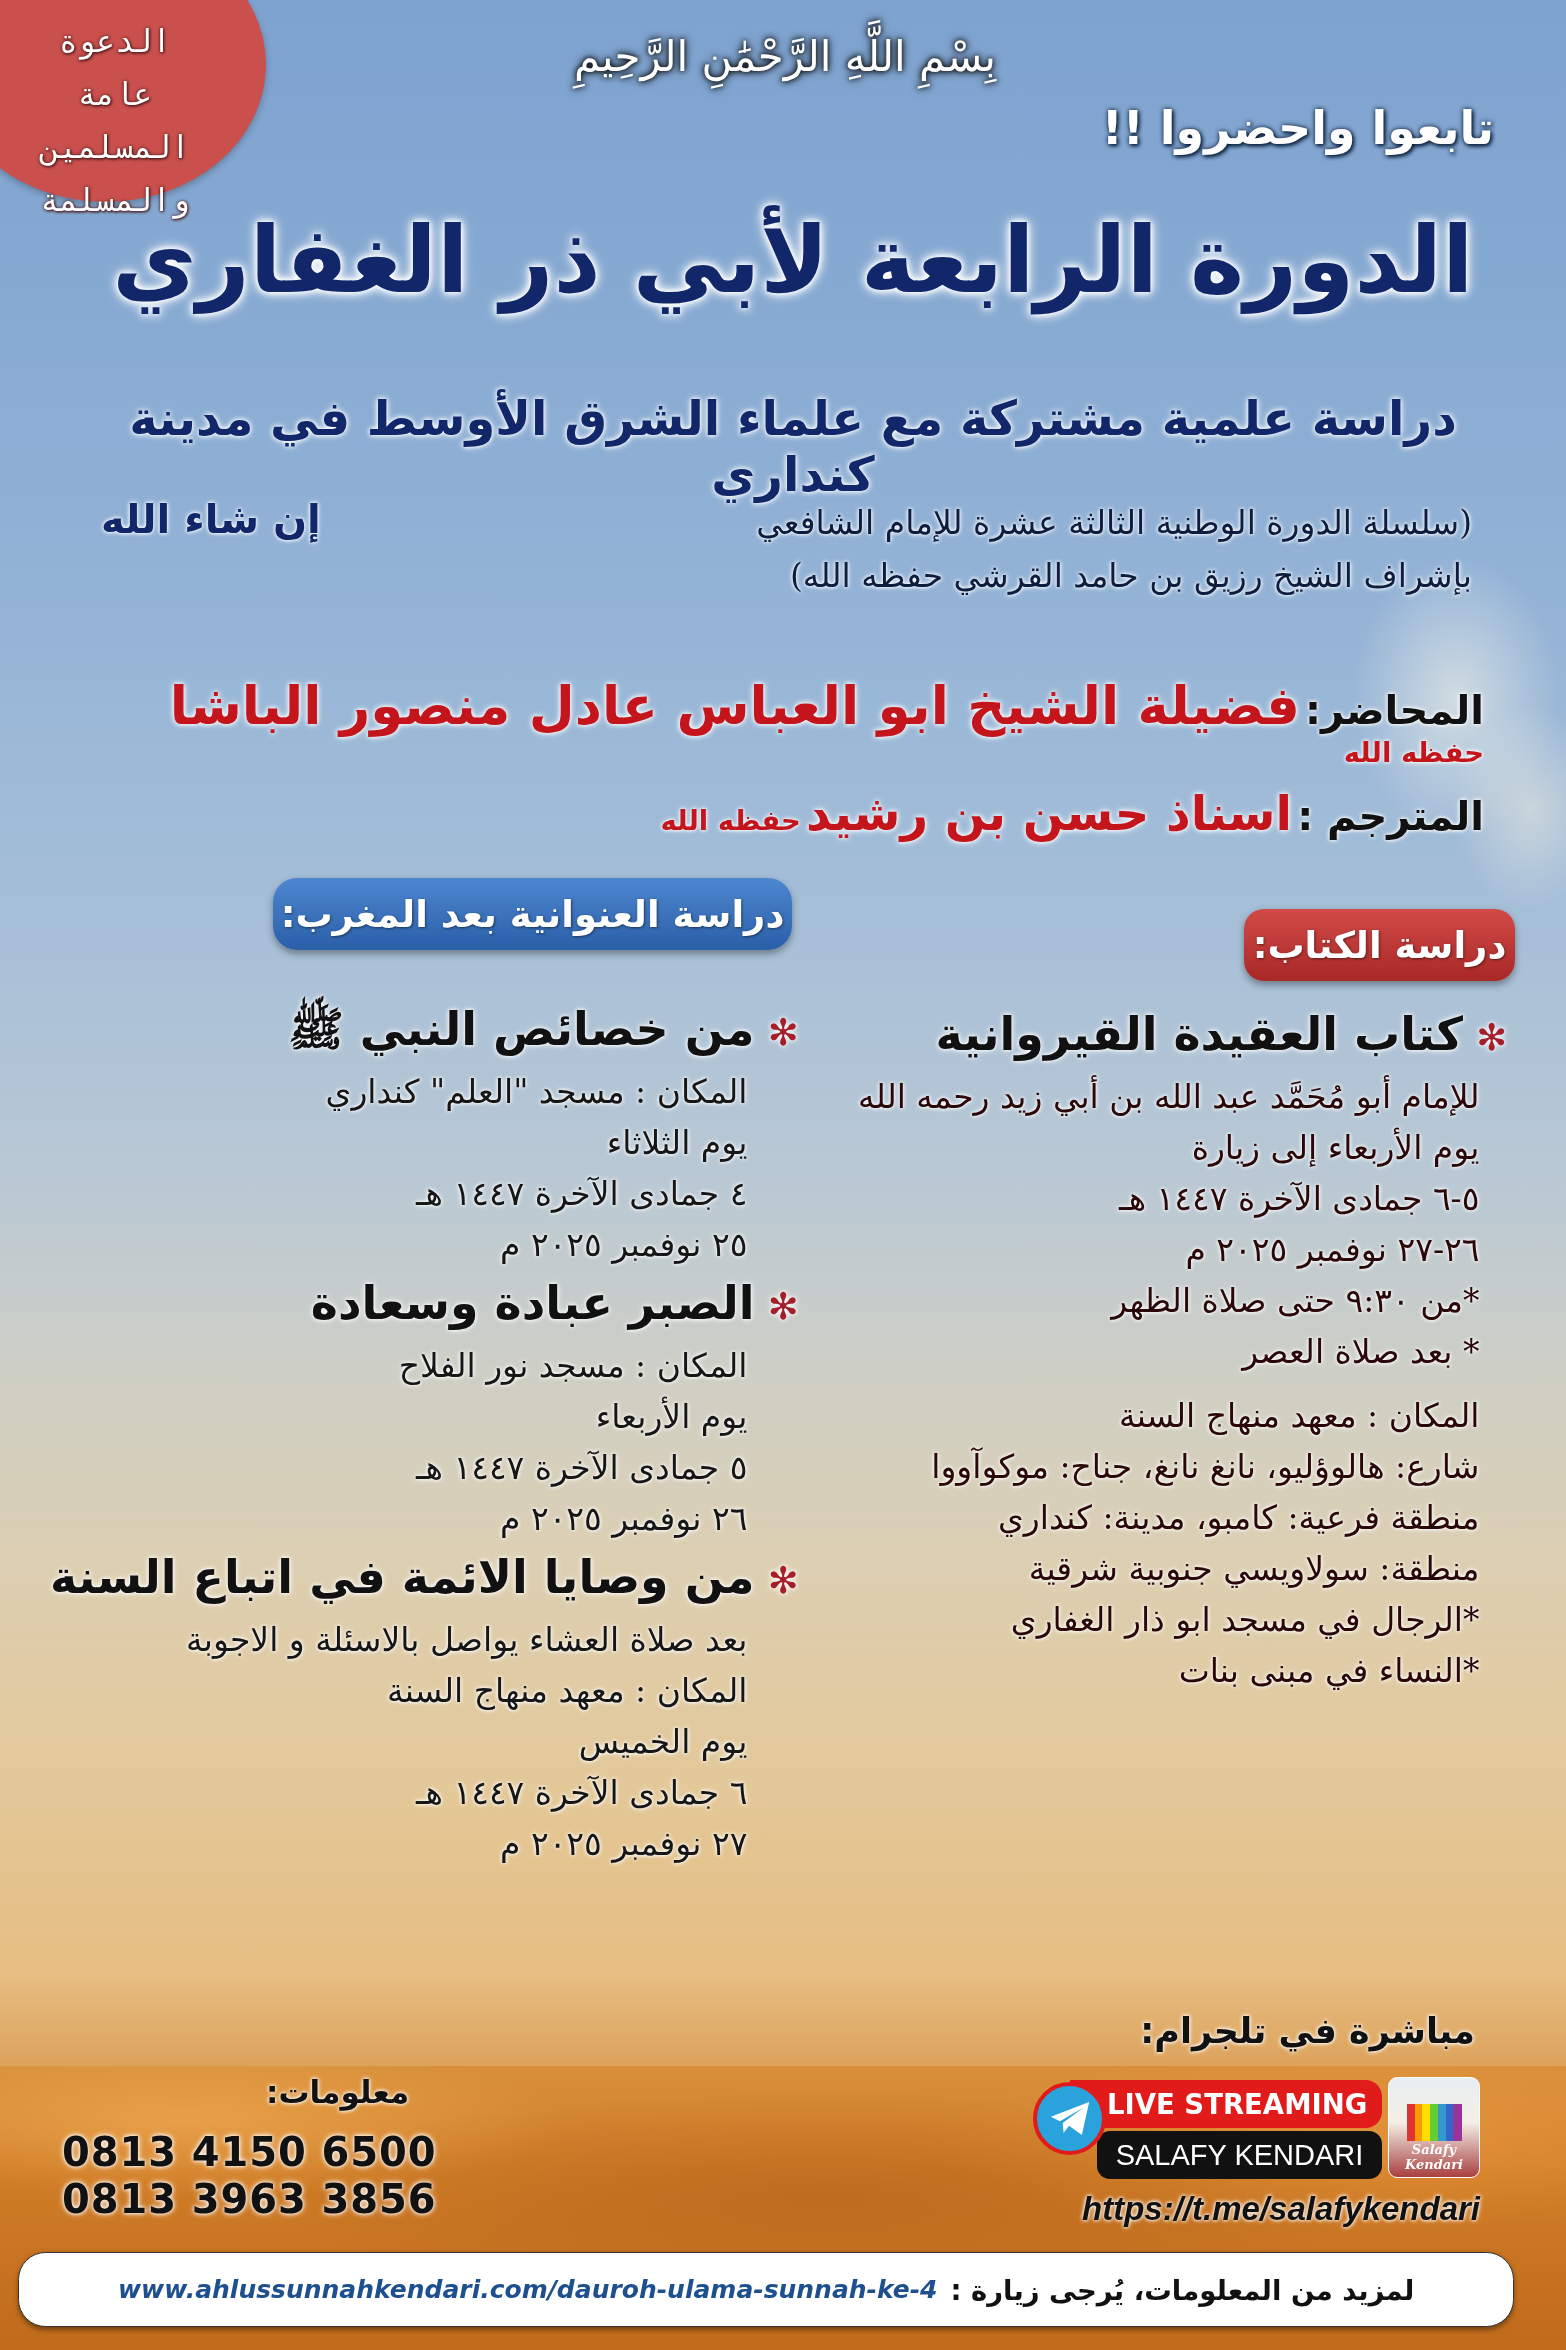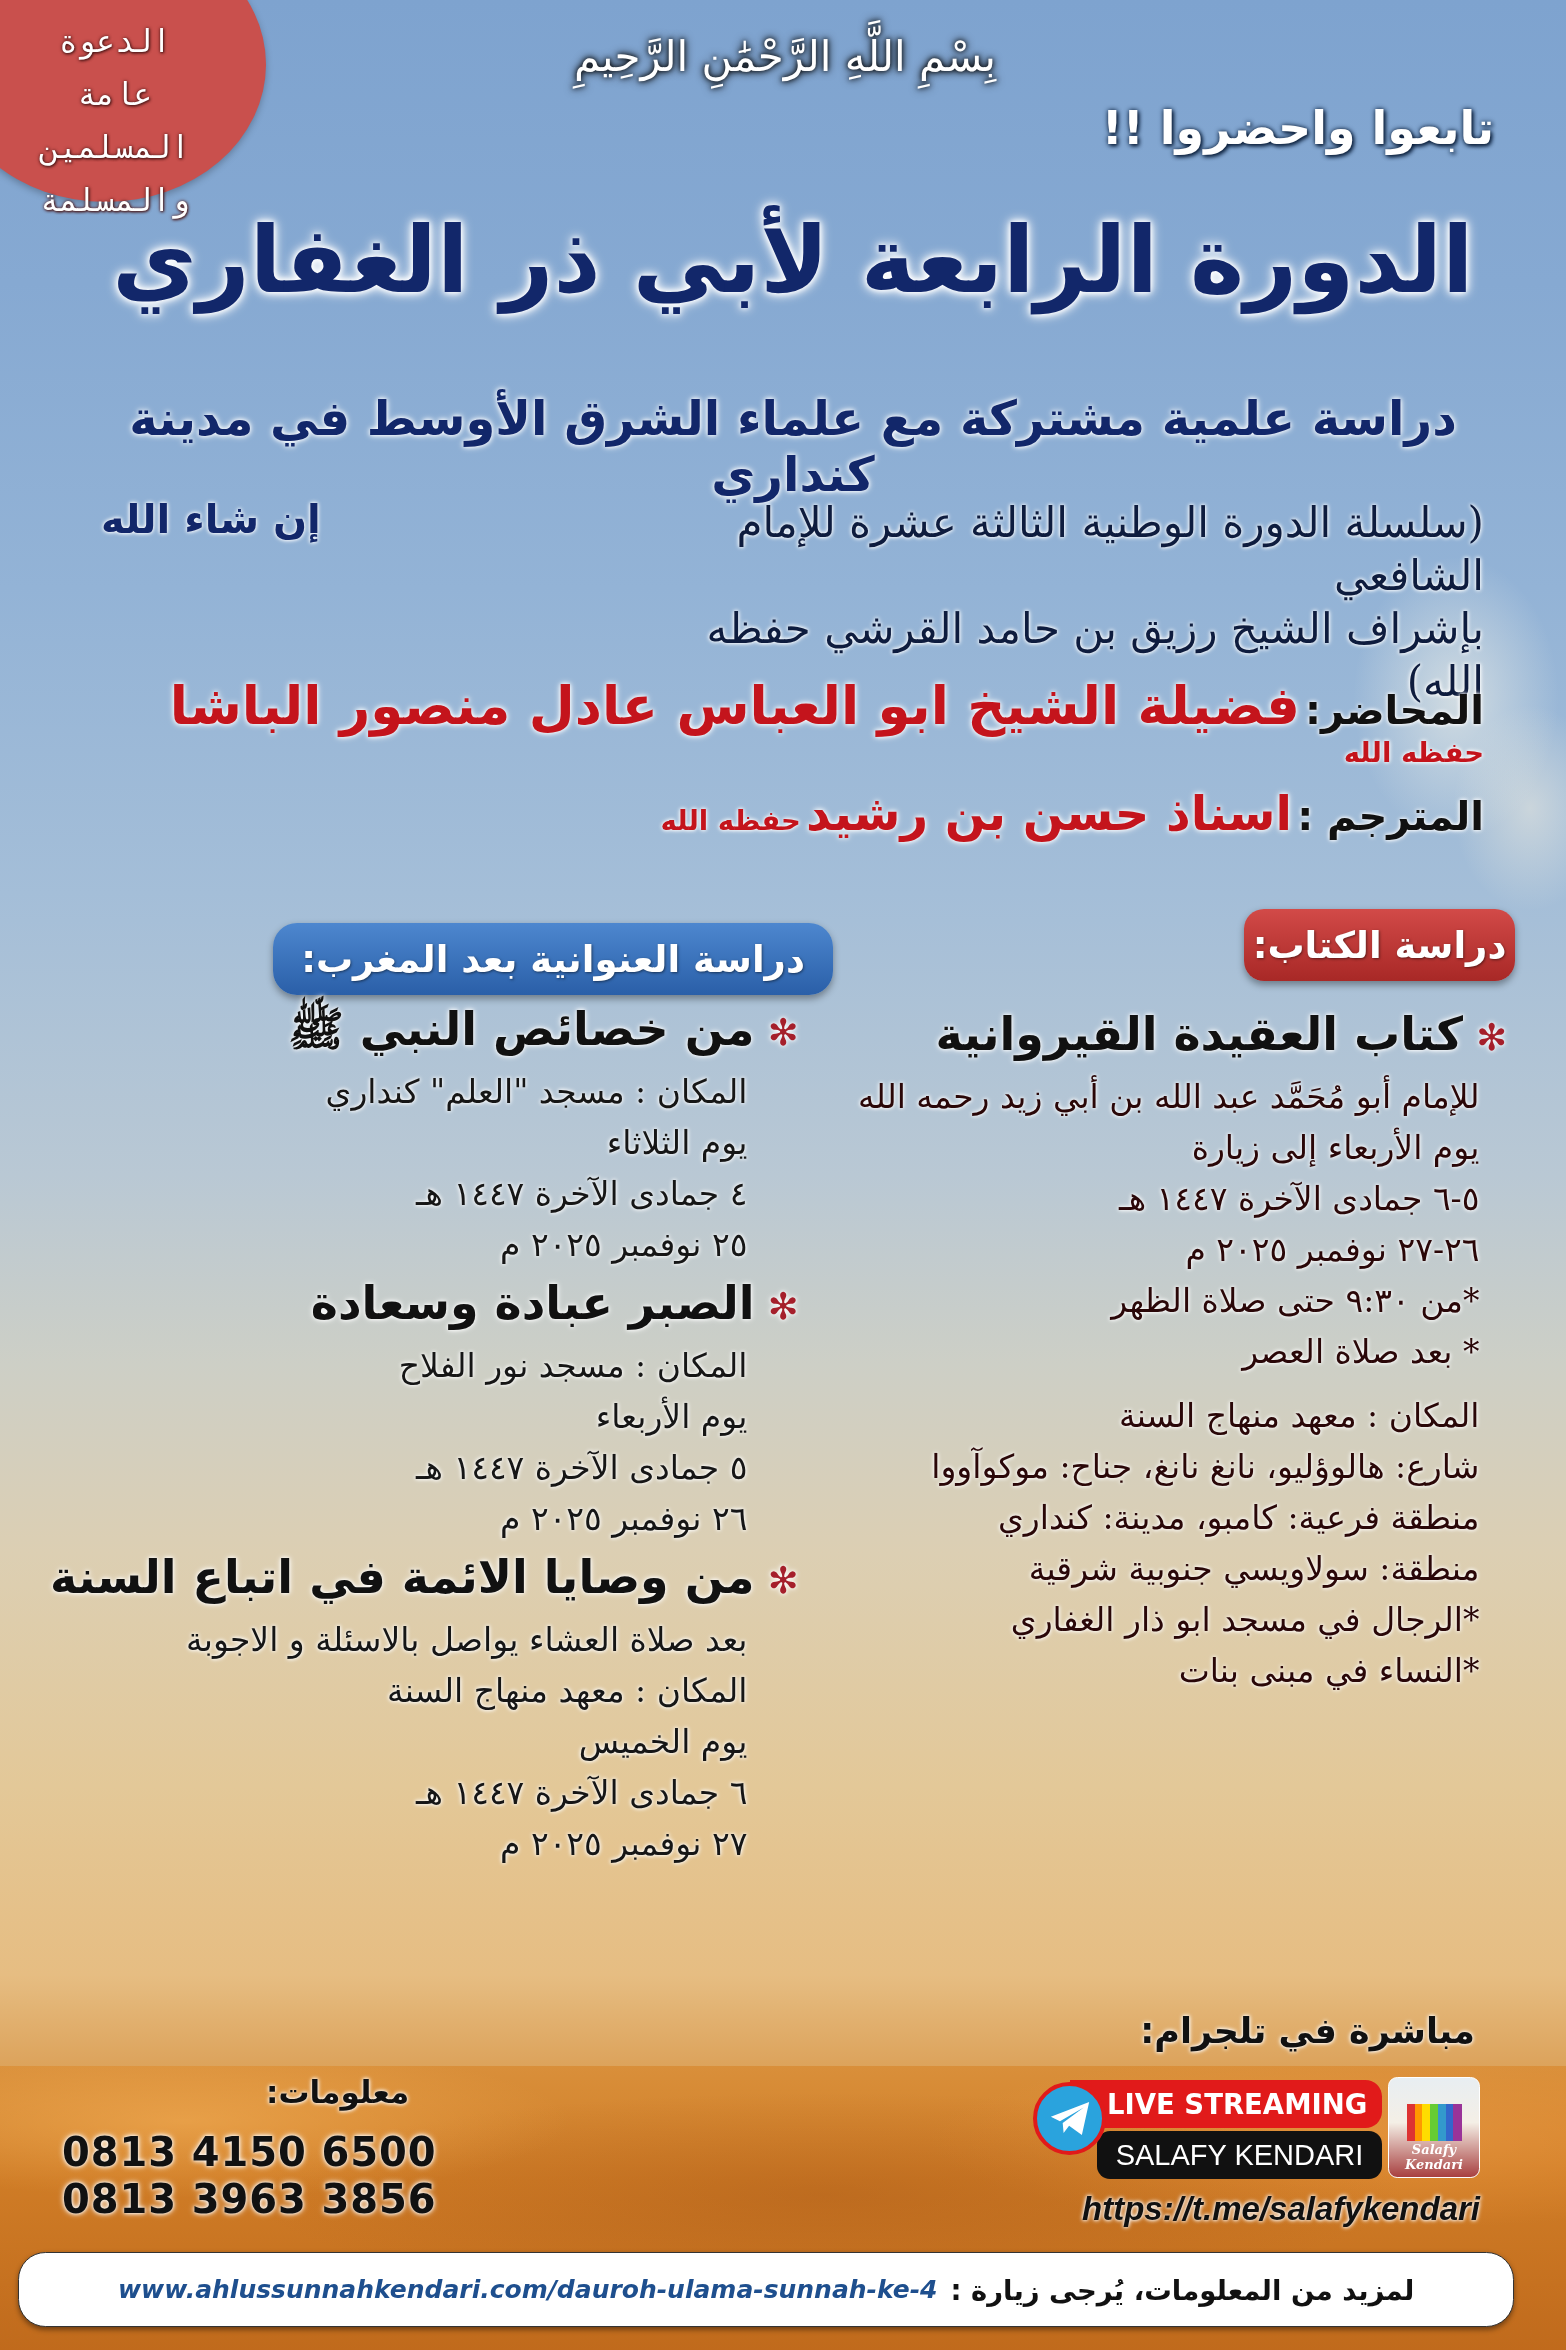--- a/index.html
+++ b/index.html
@@ -66,22 +66,22 @@
       position: absolute; left: 92px; right: 73px; top: 207px; text-align: center;
       color: #12276a; font-family: "DejaVu Sans", sans-serif; font-weight: bold; font-size: 92px;
       text-shadow: 0 0 5.5px #fff, 0 0 9.2px #fff, 0 0 13px #fff;
     }
     .subtitle {
       position: absolute; left: 92px; right: 73px; top: 390px; text-align: center;
       color: #12276a; font-family: "DejaVu Sans", sans-serif; font-weight: bold; font-size: 48px;
       text-shadow: 0 0 4.6px #fff, 0 0 7.3px #fff;
     }
     .series {
-      position: absolute; right: 83px; top: 496px; width: 826px;
-      color: #0e1c3e; font-size: 42px; line-height: 53px; text-align: right;
+      position: absolute; right: 95px; top: 496px; width: 826px;
+      color: #0e1c3e; font-size: 33px; line-height: 53px; text-align: right;
       text-shadow: 0 0 3.7px #fff, 0 0 5.5px #fff;
     }
     .insha {
       position: absolute; left: 101px; top: 496px; color: #12276a;
       font-family: "DejaVu Sans", sans-serif; font-weight: bold; font-size: 40px;
       text-shadow: 0 0 3.7px #fff, 0 0 5.5px #fff;
     }
     .speaker-row {
       position: absolute; right: 83px; left: 129px; text-align: right;
       font-family: "DejaVu Sans", sans-serif; font-weight: bold;
@@ -208,21 +208,21 @@
 </div>
 <div class="speaker-row rtl" style="top:785px;">
   <span class="speaker-label">المترجم :</span>
   <span class="speaker-name" style="font-size:48px;">اسناذ حسن بن رشيد</span>
   <span class="speaker-honor">حفظه الله</span>
 </div>
 
 <div class="section-pill pill-red rtl" style="left:1244px; top:909px; width:271px;border-radius:20px;">
   <span>دراسة الكتاب:</span>
 </div>
-<div class="section-pill pill-blue rtl" style="left:273px; top:923px; width:560px;">
+<div class="section-pill pill-blue rtl" style="left:273px; top:878px; width:519px;">
   <span>دراسة العنوانية بعد المغرب:</span>
 </div>
 
 <div class="col right-col rtl" style="right:60px; top:1001px; width:698px;">
   <div class="item-title"><span class="star">✻ </span><span>كتاب العقيدة القيروانية</span></div>
   <div class="line" style="padding-right:27.5px;">للإمام أبو مُحَمَّد عبد الله بن أبي زيد رحمه الله</div>
   <div class="line" style="padding-right:27.5px;">يوم الأربعاء إلى زيارة</div>
   <div class="line" style="padding-right:27.5px;">٥-٦ جمادى الآخرة ١٤٤٧ هـ</div>
   <div class="line" style="padding-right:27.5px;">٢٦-٢٧ نوفمبر ٢٠٢٥ م</div>
   <div class="line" style="padding-right:27.5px;">*من ٩:٣٠ حتى صلاة الظهر</div>

